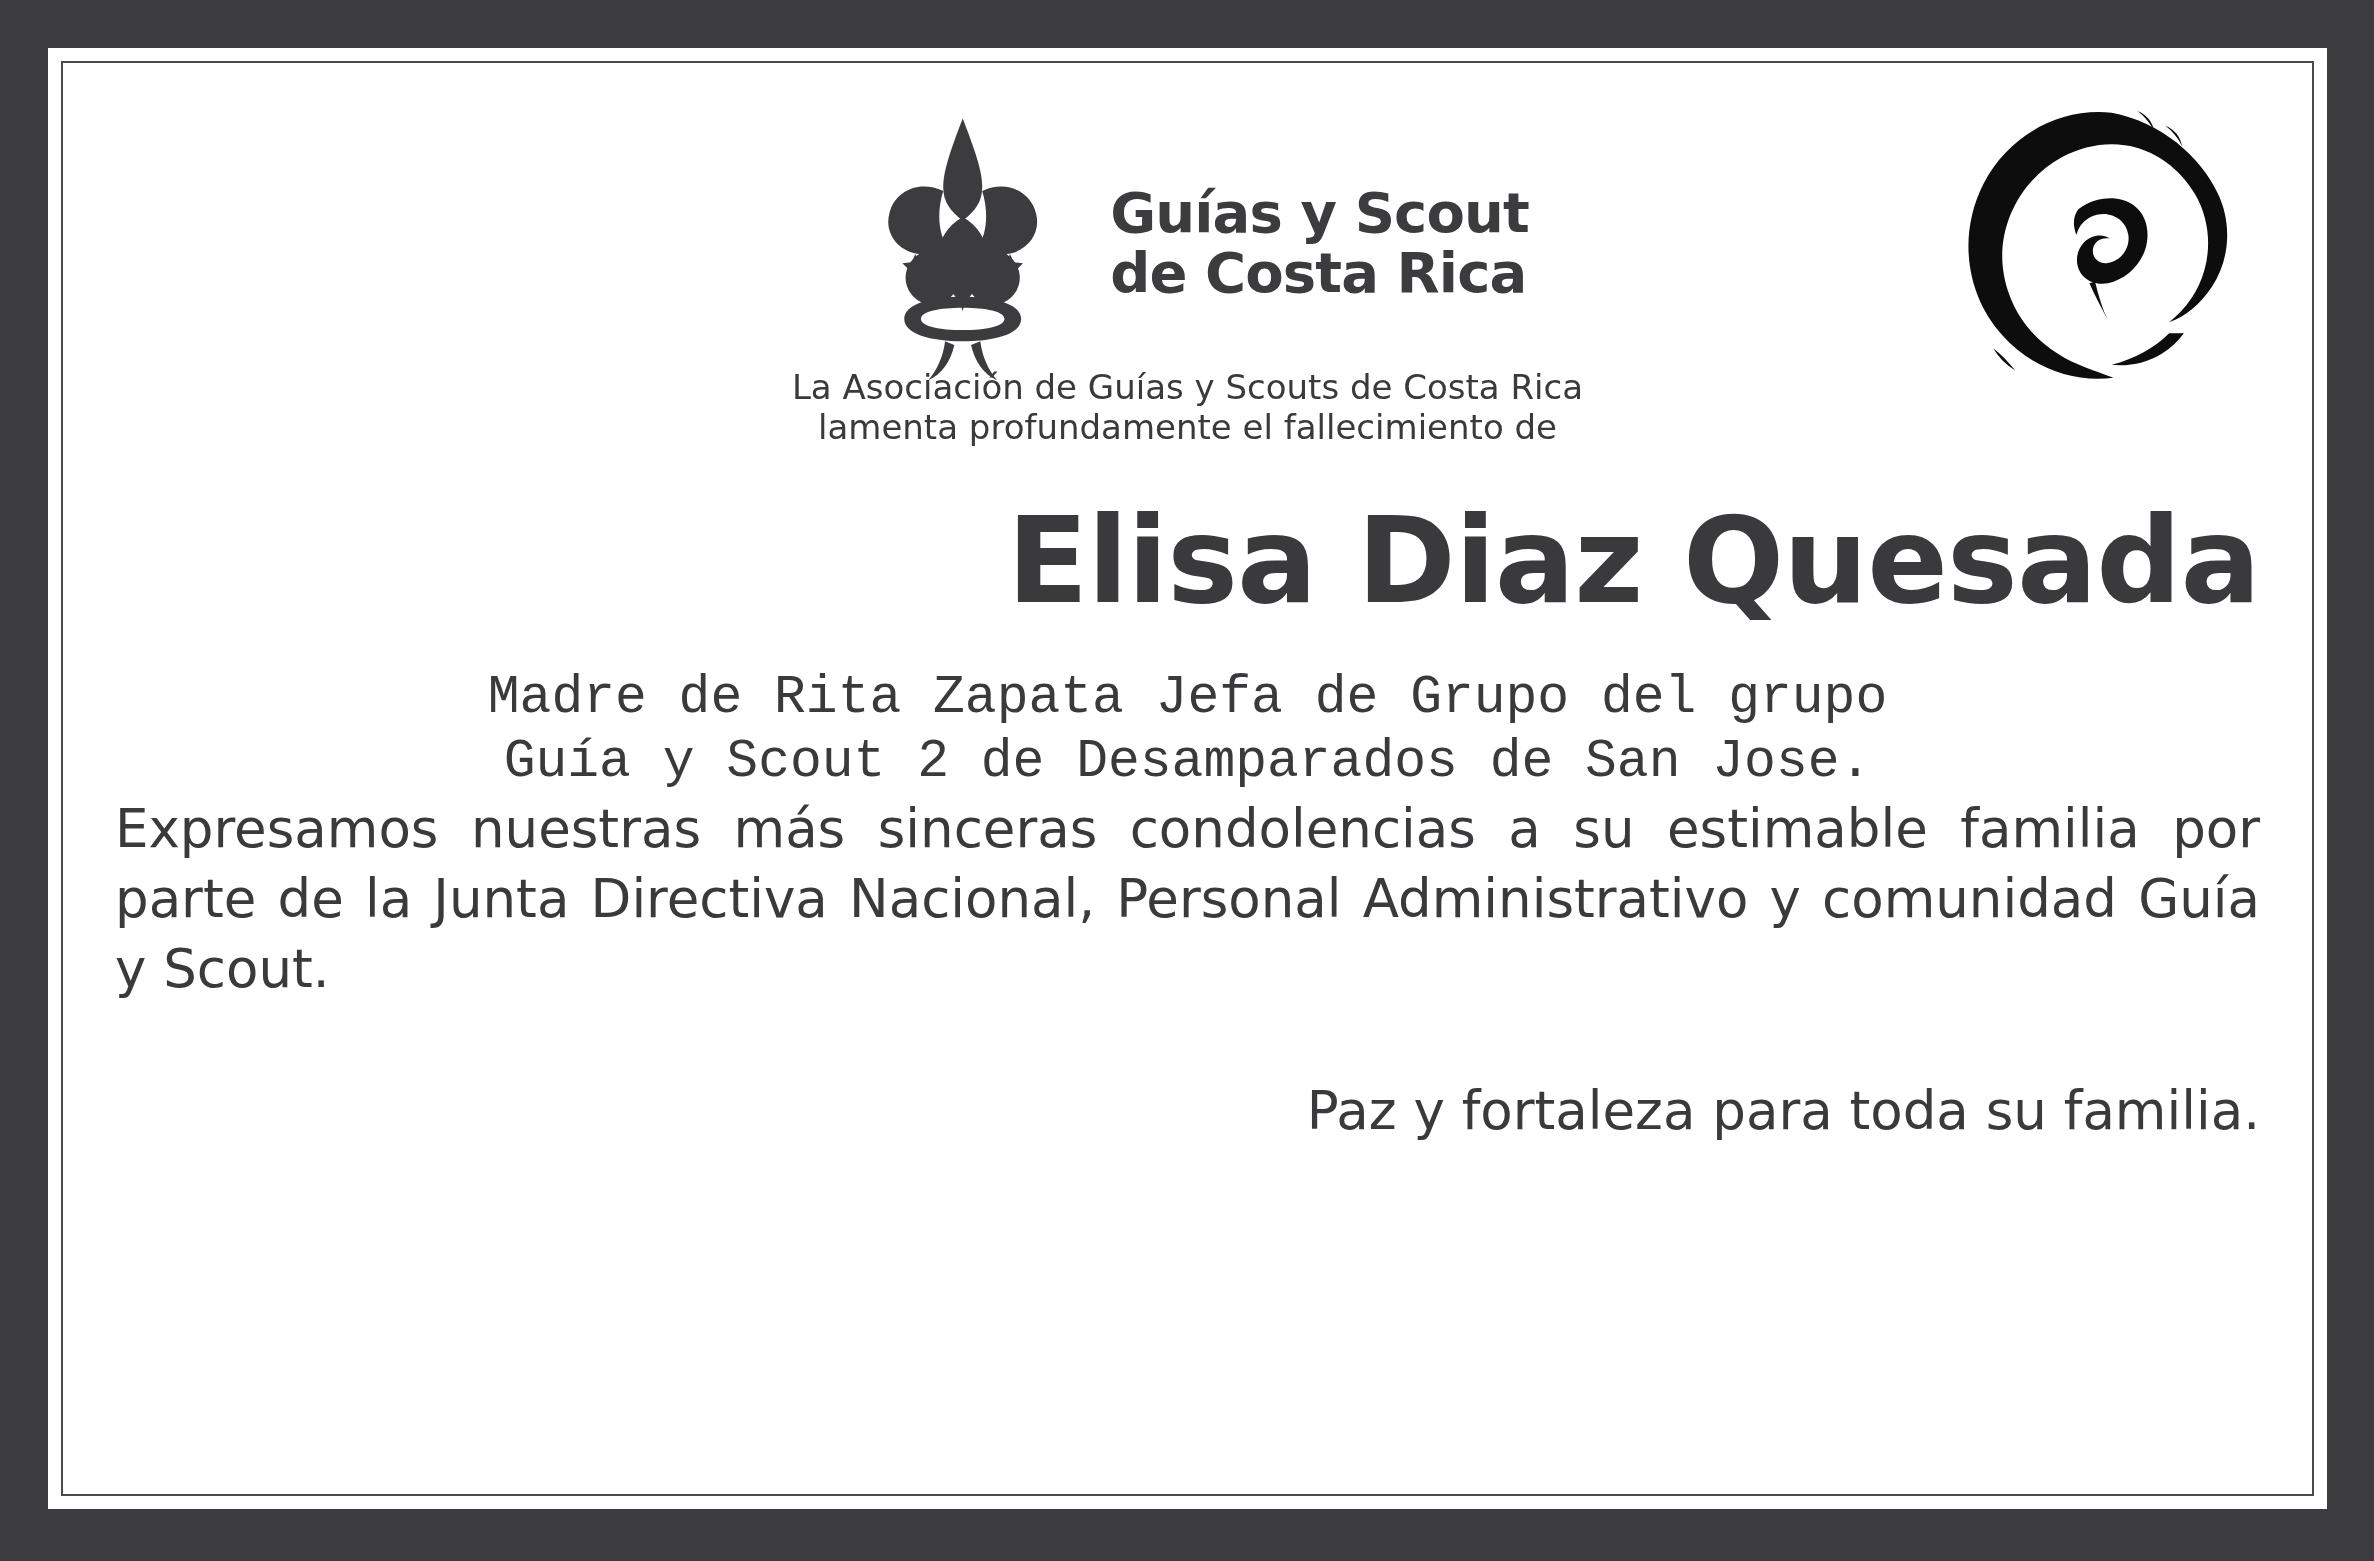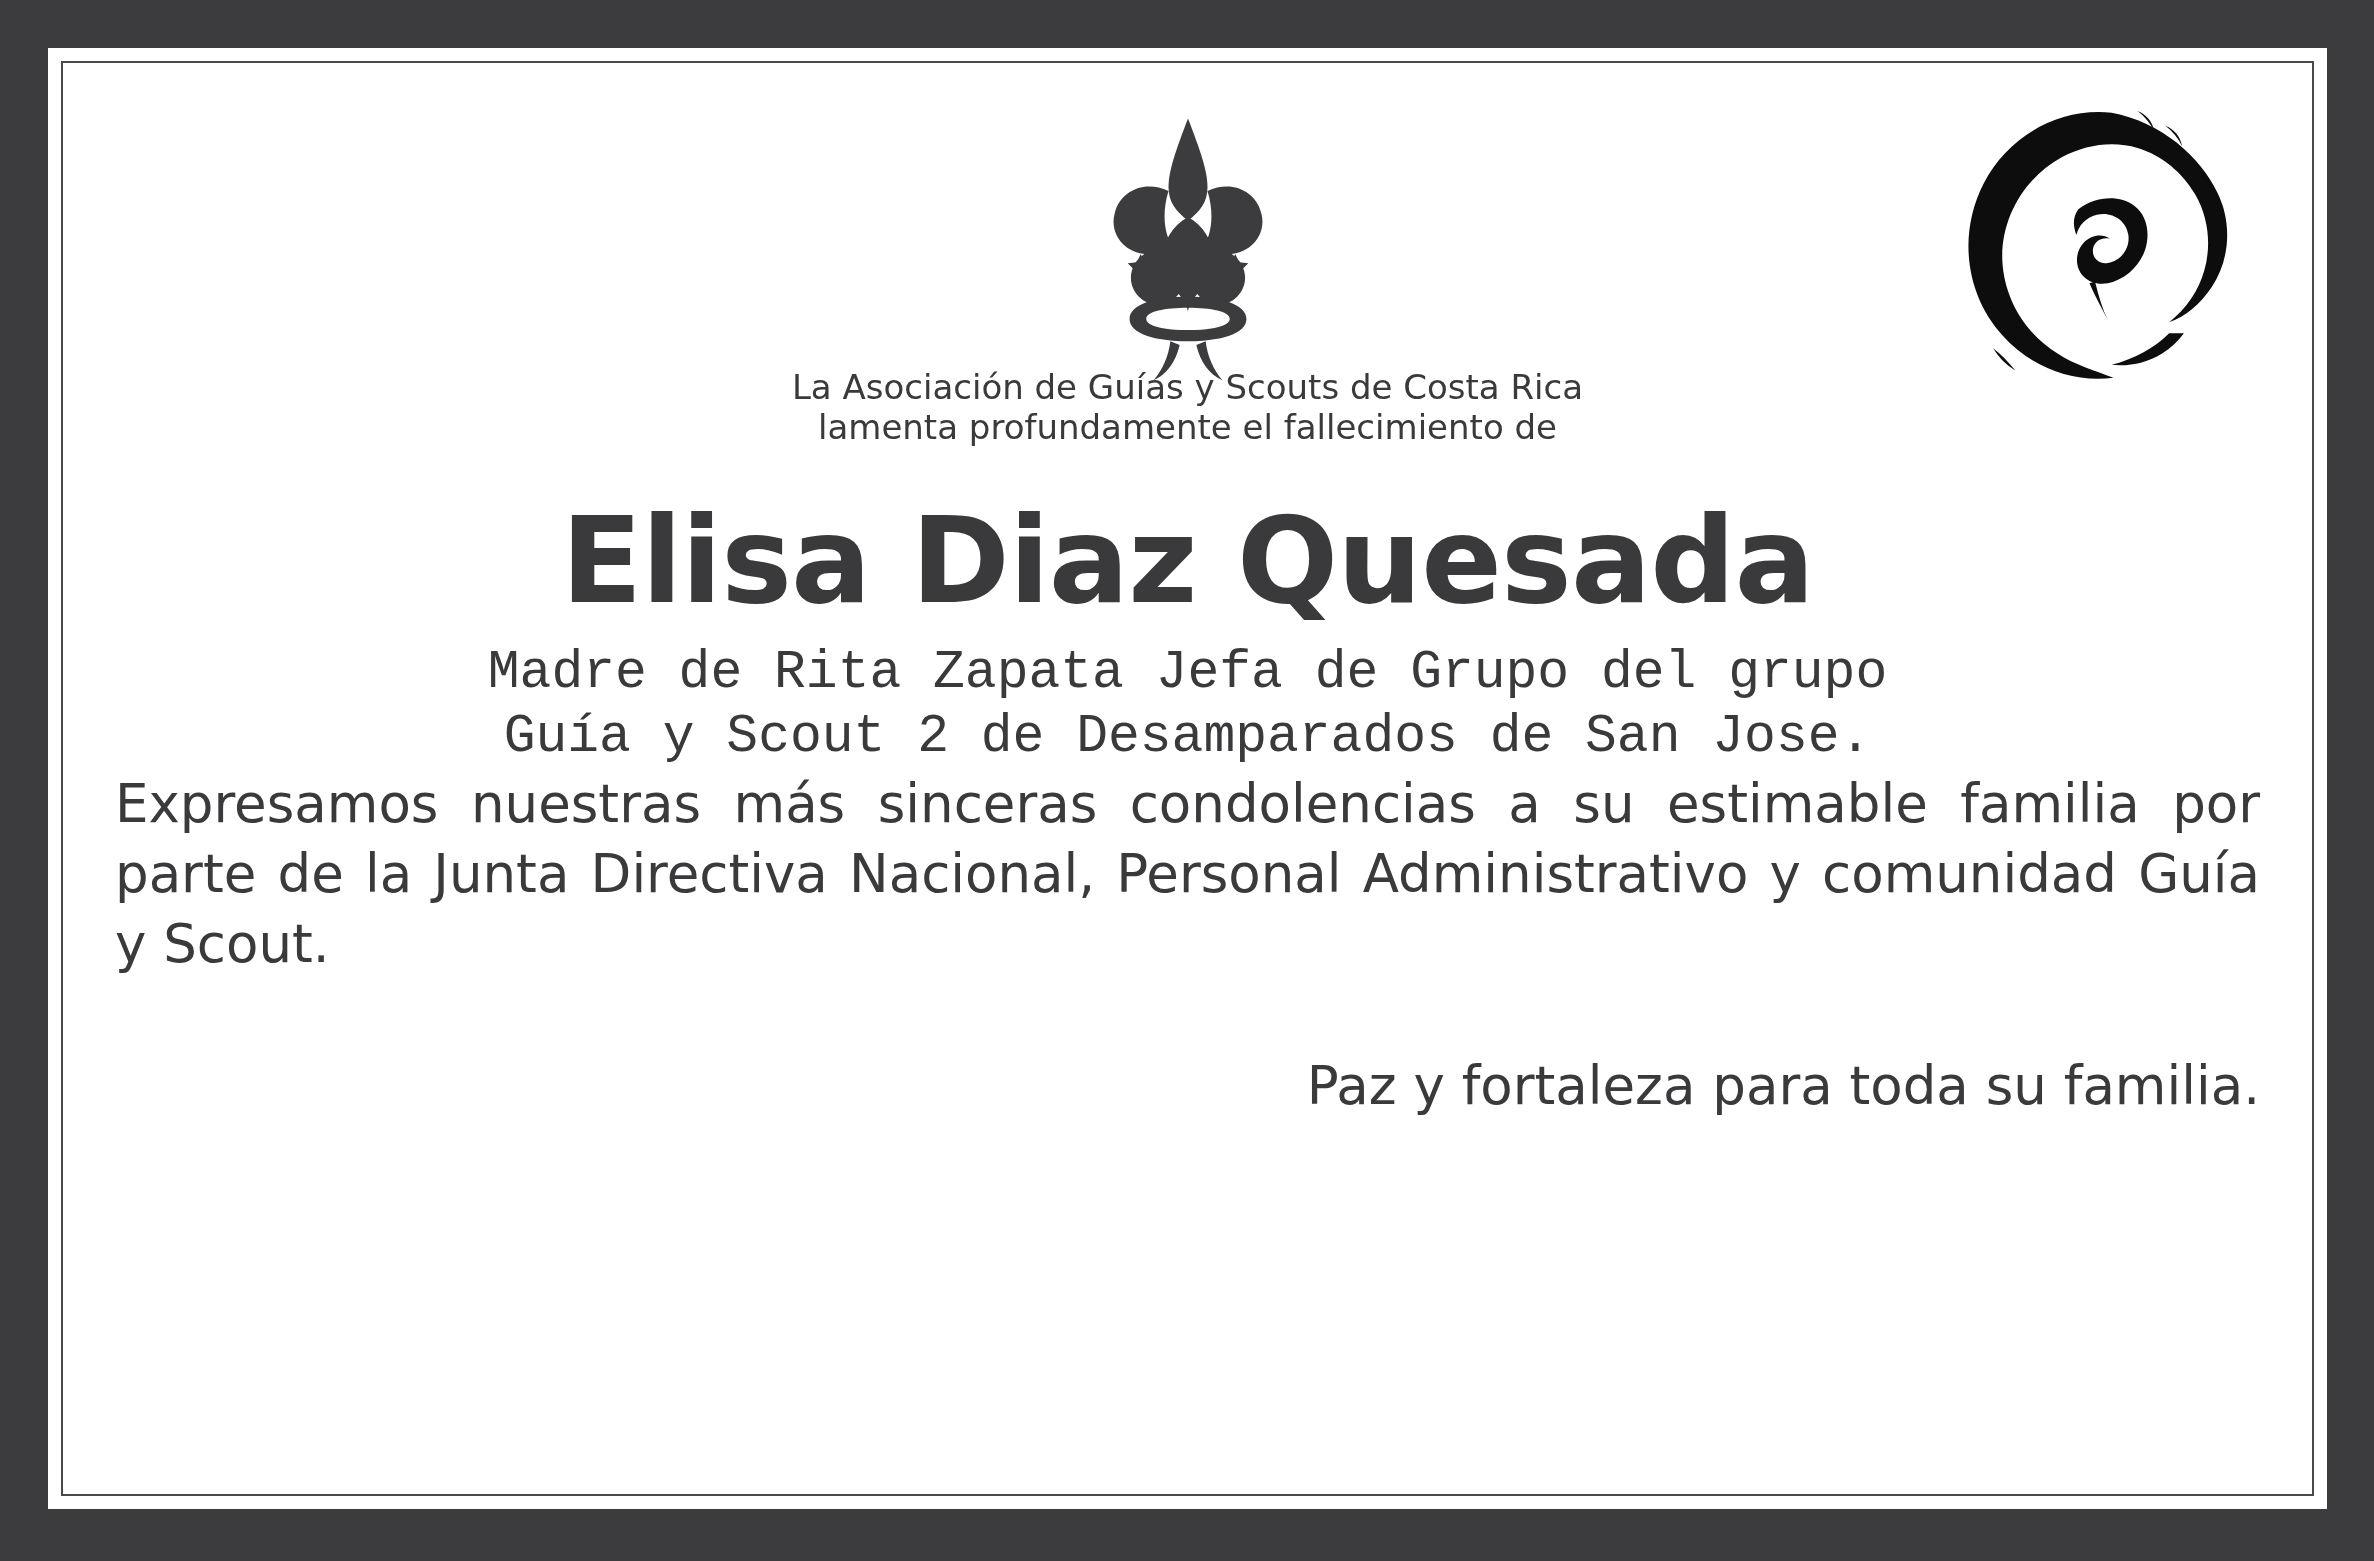--- a/index.html
+++ b/index.html
@@ -108,28 +108,28 @@
   .intro {
     text-align: center;
     font-size: 34px;
     line-height: 1.2;
     color: #3a3a3c;
     margin-top: 3.7px;
   }
   .intro div { white-space: nowrap; }
 
   .deceased-name {
-    text-align: center;
+    text-align: right;
     font-weight: 700;
     font-size: 119px;
     letter-spacing: -0.9px;
     line-height: 1.15;
     color: #3a3a3c;
     margin-top: 45px;
-    margin-bottom: 12px;
+    margin-bottom: 37px;
     white-space: nowrap;
   }
 
   .relation {
     text-align: center;
     font-size: 53px;
     line-height: 1.2;
     color: #3a3a3c;
     font-family: Liberation Mono, monospace;
   }
@@ -179,20 +179,24 @@
 
                 <path d="M74 152 l4 9 10 1 -7 7 2 10 -9 -5 -9 5 2 -10 -7 -7 10 -1 z"></path>
                 <path d="M176 152 l4 9 10 1 -7 7 2 10 -9 -5 -9 5 2 -10 -7 -7 10 -1 z"></path>
 
                 <path d="M62 222 C62 206 90 198 125 198 C160 198 188 206 188 222 C188 238 160 246 125 246 C90 246 62 238 62 222 Z M125 210 C100 210 80 214 80 222 C80 230 100 234 125 234 C150 234 170 230 170 222 C170 214 150 210 125 210 Z"></path>
                 <path d="M106 246 C104 262 98 276 88 288 C102 282 112 268 116 250 Z"></path>
                 <path d="M144 246 C146 262 152 276 162 288 C148 282 138 268 134 250 Z"></path>
               </g>
             </svg>
           </span>
+          <span class="brand-text">
+            <span class="brand-line">Guías y Scout</span>
+            <span class="brand-line">de Costa Rica</span>
+          </span>
         </div>
 
         <span class="ring-mark">
           <svg viewBox="0 0 300 310" width="278" height="288" aria-hidden="true">
             <g fill="#0d0d0d">
 
               <path d="M168 8 C110 2 56 34 30 84 C2 138 10 204 50 248 C80 282 126 300 170 294 C150 286 128 280 110 268 C74 246 52 208 50 168 C48 122 74 78 114 56 C140 42 170 38 196 46 C222 54 244 72 258 96 C272 120 276 150 268 178 C262 200 248 220 230 234 C248 228 264 214 276 196 C296 166 298 126 282 94 C264 56 222 18 168 8 Z"></path>
               <path d="M230 246 C214 262 192 274 168 280 C186 282 206 278 222 268 C232 262 240 254 246 246 Z"></path>
               <path d="M40 262 C46 272 54 280 64 286 C56 276 48 268 40 262 Z"></path>
               <path d="M196 6 C204 12 210 20 214 28 C212 18 206 10 196 6 Z"></path>

